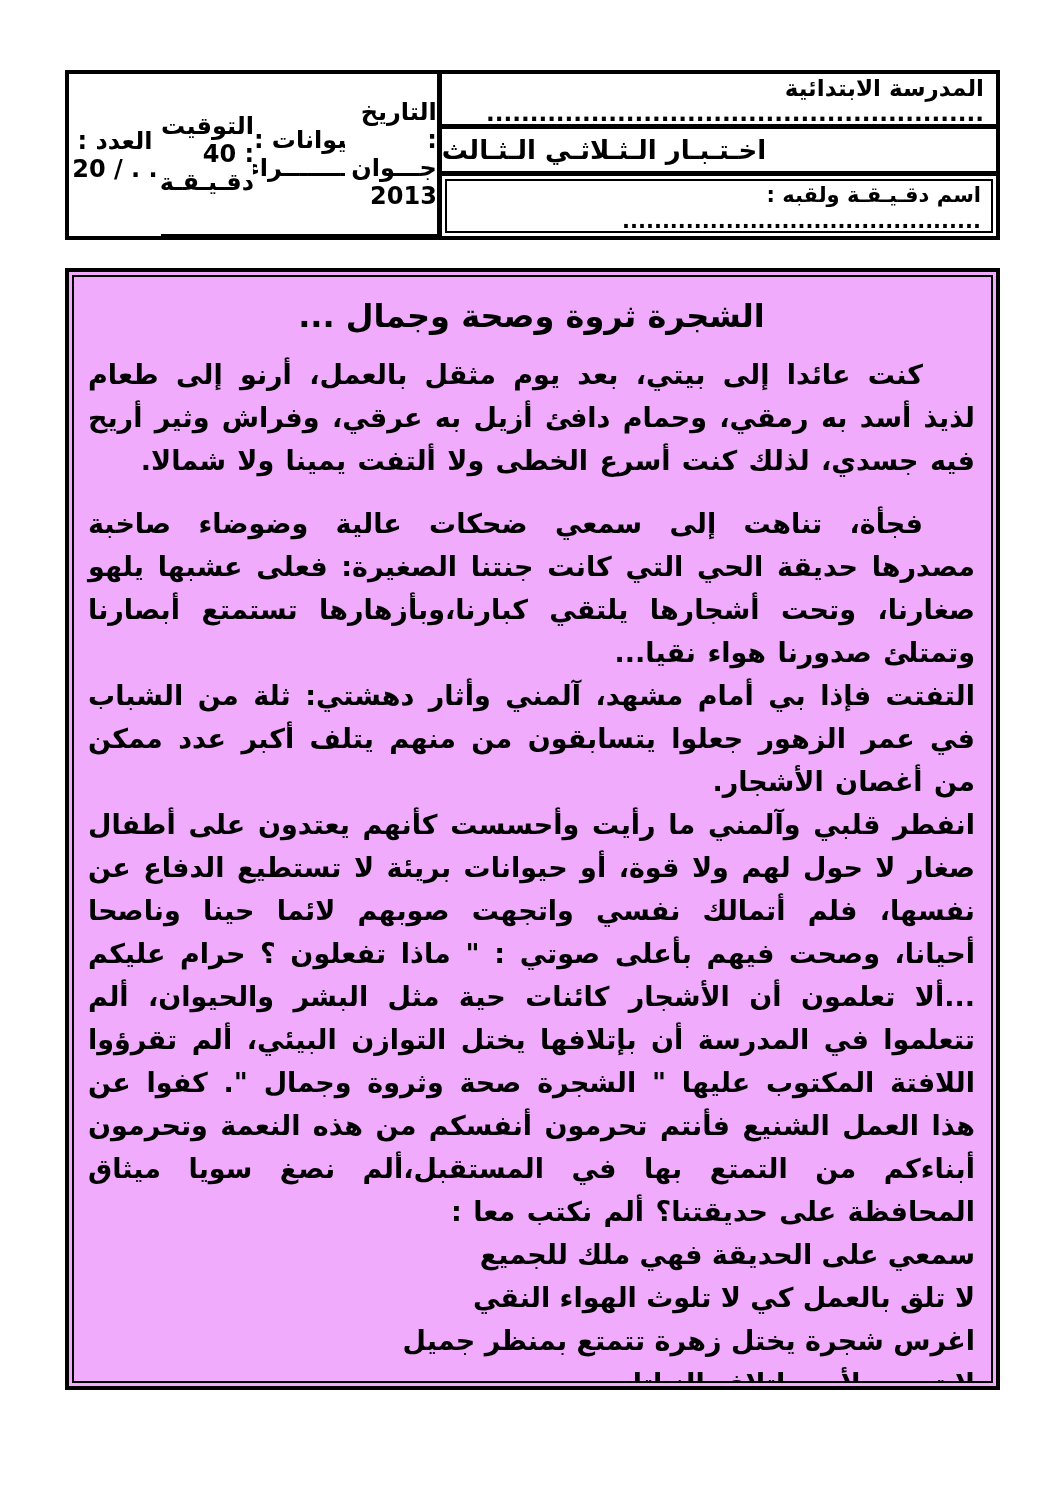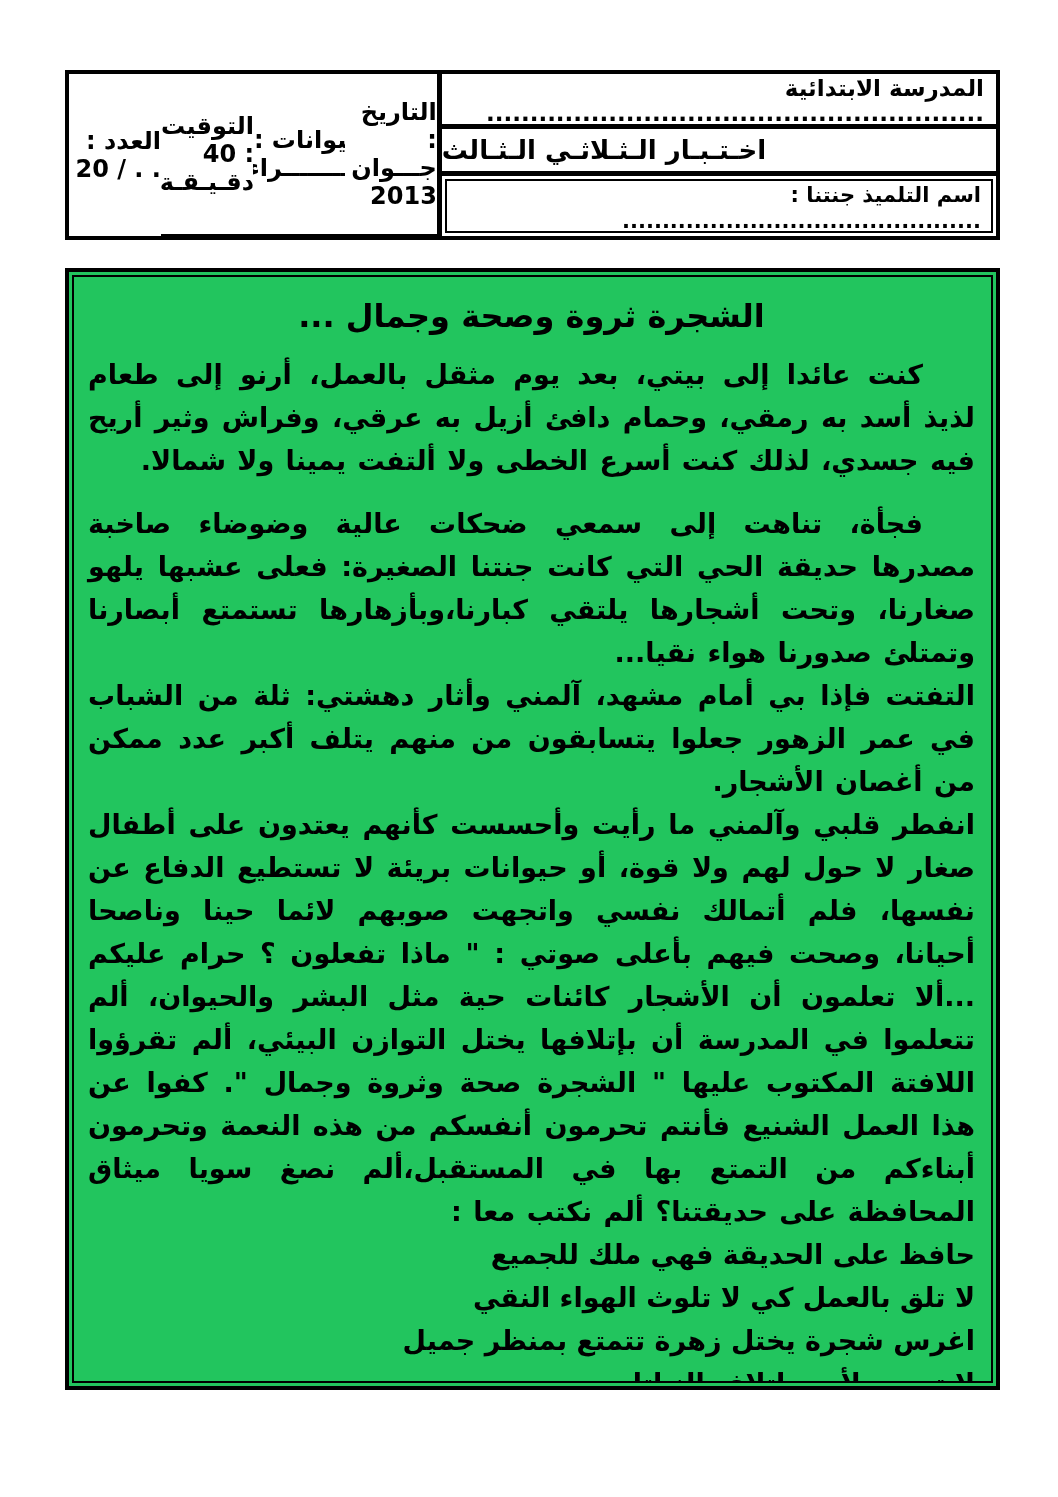--- a/index.html
+++ b/index.html
@@ -54,29 +54,29 @@
     overflow: hidden;
   }
   .col-left { flex: 1; display: flex; flex-direction: row; }
   .hrow {
     flex: 1;
     border-bottom: 2px solid #000;
     display: flex; align-items: center; justify-content: center;
     font-size: 24px;
     overflow: hidden;
   }
-  .hrow:last-child { border-bottom: none; }
+  .hrow:last-child { border-bottom: none; text-align: center; }
 
   
   .main-box {
     position: absolute; top: 268px; left: 65px;
     width: 935px; height: 1122px;
     border: 4px solid #000;
     padding: 3px;
-    background: #22c55e;
+    background: #f0abfc;
   }
   .main-inner {
     width: 100%; height: 100%;
     border: 2px solid #000;
     padding: 6px 16px 4px 14px;
     overflow: hidden;
   }
   .text-title {
     text-align: center;
     font-size: 32px;
@@ -106,21 +106,21 @@
 
   <div class="col-right">
     <div class="cell-school">
       <span>المدرسة الابتدائية .........................................................</span>
     </div>
     <div class="cell-exam">
       <span>اخـتـبـار الـثـلاثـي الـثـالث</span>
     </div>
     <div class="cell-namebox">
       <div class="namebox-inner">
-        <div>اسم التلميذ جنتنا : .............................................</div>
+        <div>اسم دقـيـقـة ولقبه : .............................................</div>
 
       </div>
     </div>
   </div>
 
   <div class="col-left">
     <div class="hrow">
       <span>التاريخ : جـــوان 2013</span>
     </div>
     <div class="hrow">
@@ -142,19 +142,19 @@
     <h1 class="text-title">الشجرة ثروة وصحة وجمال ...</h1>
 
     <p class="para indent sp-after">كنت عائدا إلى بيتي، بعد يوم مثقل بالعمل، أرنو إلى طعام لذيذ أسد به رمقي، وحمام دافئ أزيل به عرقي، وفراش وثير أريح فيه جسدي، لذلك كنت أسرع الخطى ولا ألتفت يمينا ولا شمالا.</p>
 
     <p class="para indent">فجأة، تناهت إلى سمعي ضحكات عالية وضوضاء صاخبة مصدرها حديقة الحي التي كانت جنتنا الصغيرة: فعلى عشبها يلهو صغارنا، وتحت أشجارها يلتقي كبارنا،وبأزهارها تستمتع أبصارنا وتمتلئ صدورنا هواء نقيا...</p>
 
     <p class="para">التفتت فإذا بي أمام مشهد، آلمني وأثار دهشتي: ثلة من الشباب في عمر الزهور جعلوا يتسابقون من منهم يتلف أكبر عدد ممكن من أغصان الأشجار.</p>
 
     <p class="para">انفطر قلبي وآلمني ما رأيت وأحسست كأنهم يعتدون على أطفال صغار لا حول لهم ولا قوة، أو حيوانات بريئة لا تستطيع الدفاع عن نفسها، فلم أتمالك نفسي واتجهت صوبهم لائما حينا وناصحا أحيانا، وصحت فيهم بأعلى صوتي : " ماذا تفعلون ؟ حرام عليكم ...ألا تعلمون أن الأشجار كائنات حية مثل البشر والحيوان، ألم تتعلموا في المدرسة أن  بإتلافها يختل التوازن البيئي، ألم تقرؤوا اللافتة المكتوب عليها " الشجرة صحة وثروة وجمال ". كفوا عن هذا العمل الشنيع فأنتم تحرمون أنفسكم من هذه النعمة وتحرمون أبناءكم من التمتع بها في المستقبل،ألم نصغ سويا ميثاق المحافظة على حديقتنا؟ ألم نكتب معا :</p>
 
-    <div class="slogan">حافظ على الحديقة فهي ملك للجميع</div>
+    <div class="slogan">سمعي على الحديقة فهي ملك للجميع</div>
     <div class="slogan">لا تلق بالعمل كي لا تلوث الهواء النقي</div>
     <div class="slogan">اغرس شجرة يختل زهرة تتمتع بمنظر جميل</div>
     <div class="slogan">لا تسمح لأحد بإتلاف النباتات ...</div>
 
   </div>
 </div>
 
 </body></html>

